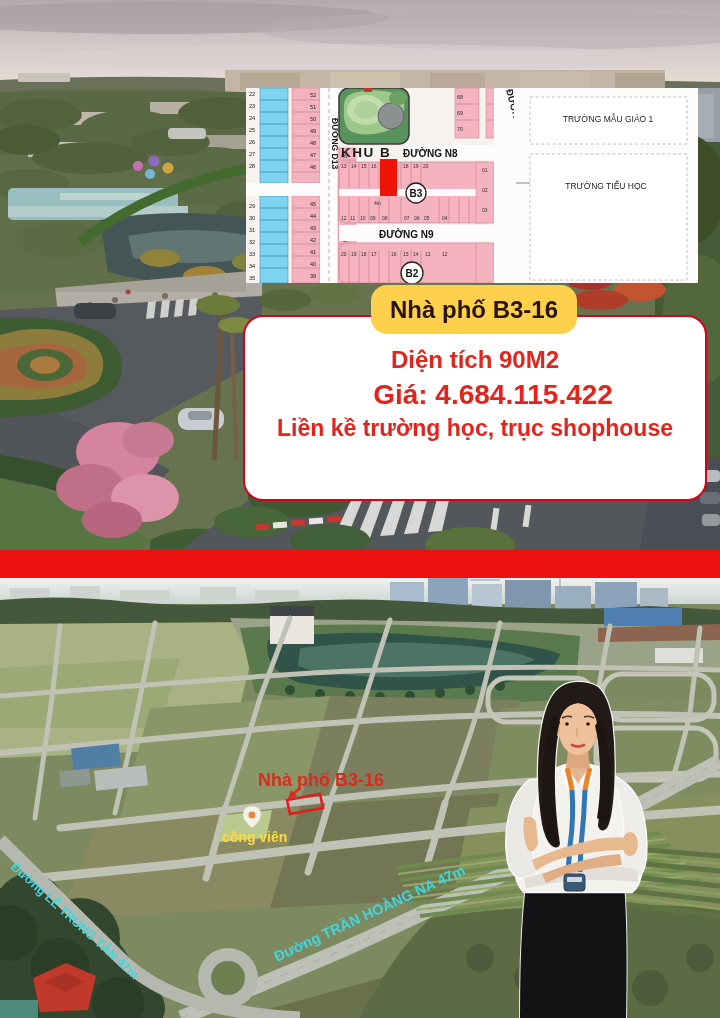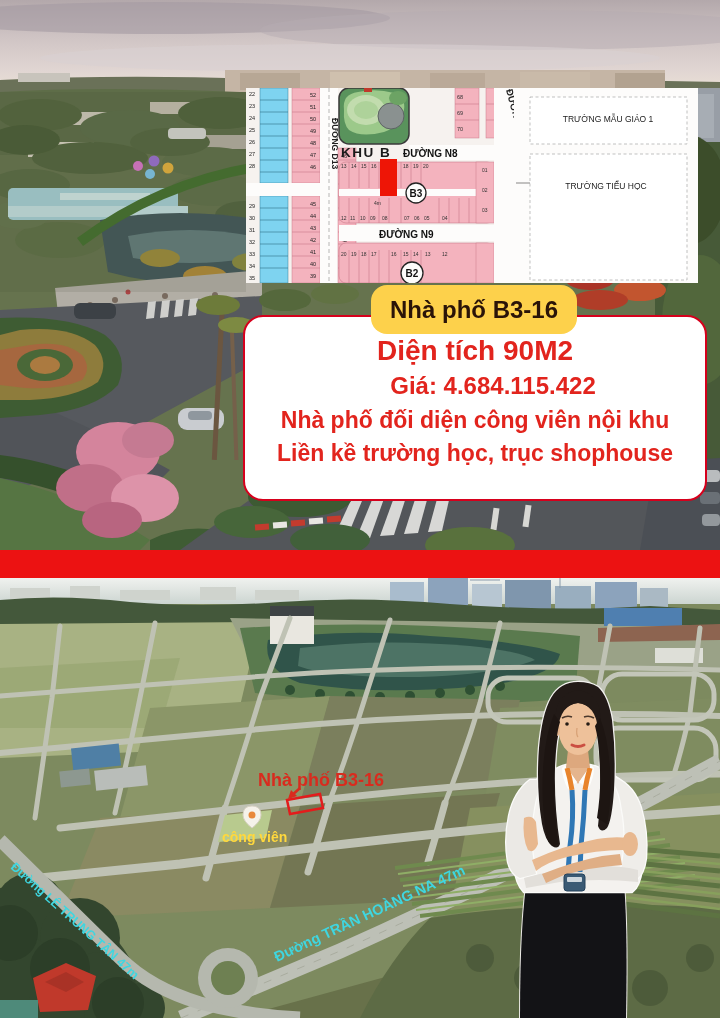--- a/index.html
+++ b/index.html
@@ -467,25 +467,24 @@
       <text x="360" y="101" font-size="8.5" fill="#222" text-anchor="middle" font-family="Liberation Sans,sans-serif">TRƯỜNG TIỂU HỌC</text>
 
       <line x1="270" y1="95" x2="284" y2="95" stroke="#555" stroke-width="0.7"></line>
     </g>
   </svg>
 
 
   <div class="abs" style="left:243px;top:315px;width:464px;height:186px;background:#fff;border:2.5px solid #d6001c;
        border-radius:20px;box-sizing:border-box;color:#e2241d;font-weight:bold;text-align:center;">
 
-    <div style="margin-top:21px;font-size:28px;line-height:26px;">Diện tích 90M2</div>
-
-    <div style="margin-top:9px;font-size:24px;line-height:26px;margin-left:36px;">Giá: 4.684.115.422</div>
-
-    <div style="margin-top:8px;font-size:23px;line-height:26px;">Nhà phố đối diện công viên nội khu</div>
+    <div style="margin-top:30px;font-size:24px;line-height:26px;">Diện tích 90M2</div>
+
+    <div style="margin-top:9px;font-size:28px;line-height:26px;margin-left:36px;">Giá: 4.684.115.422</div>
+
 
     <div style="margin-top:7px;font-size:23px;line-height:26px;">Liền kề trường học, trục shophouse</div>
   </div>
 
   <div class="abs" style="left:371px;top:285px;width:206px;height:49px;background:#fdd14b;border-radius:16px;
        display:flex;align-items:center;justify-content:center;color:#2a1408;font-weight:bold;font-size:24px;">Nhà phố B3-16</div>
 
   <svg class="abs" style="left:0px;top:578px" width="720" height="440" viewBox="0 0 720 440">
     <defs>
       <linearGradient id="bsky" x1="0" y1="0" x2="0" y2="1">

